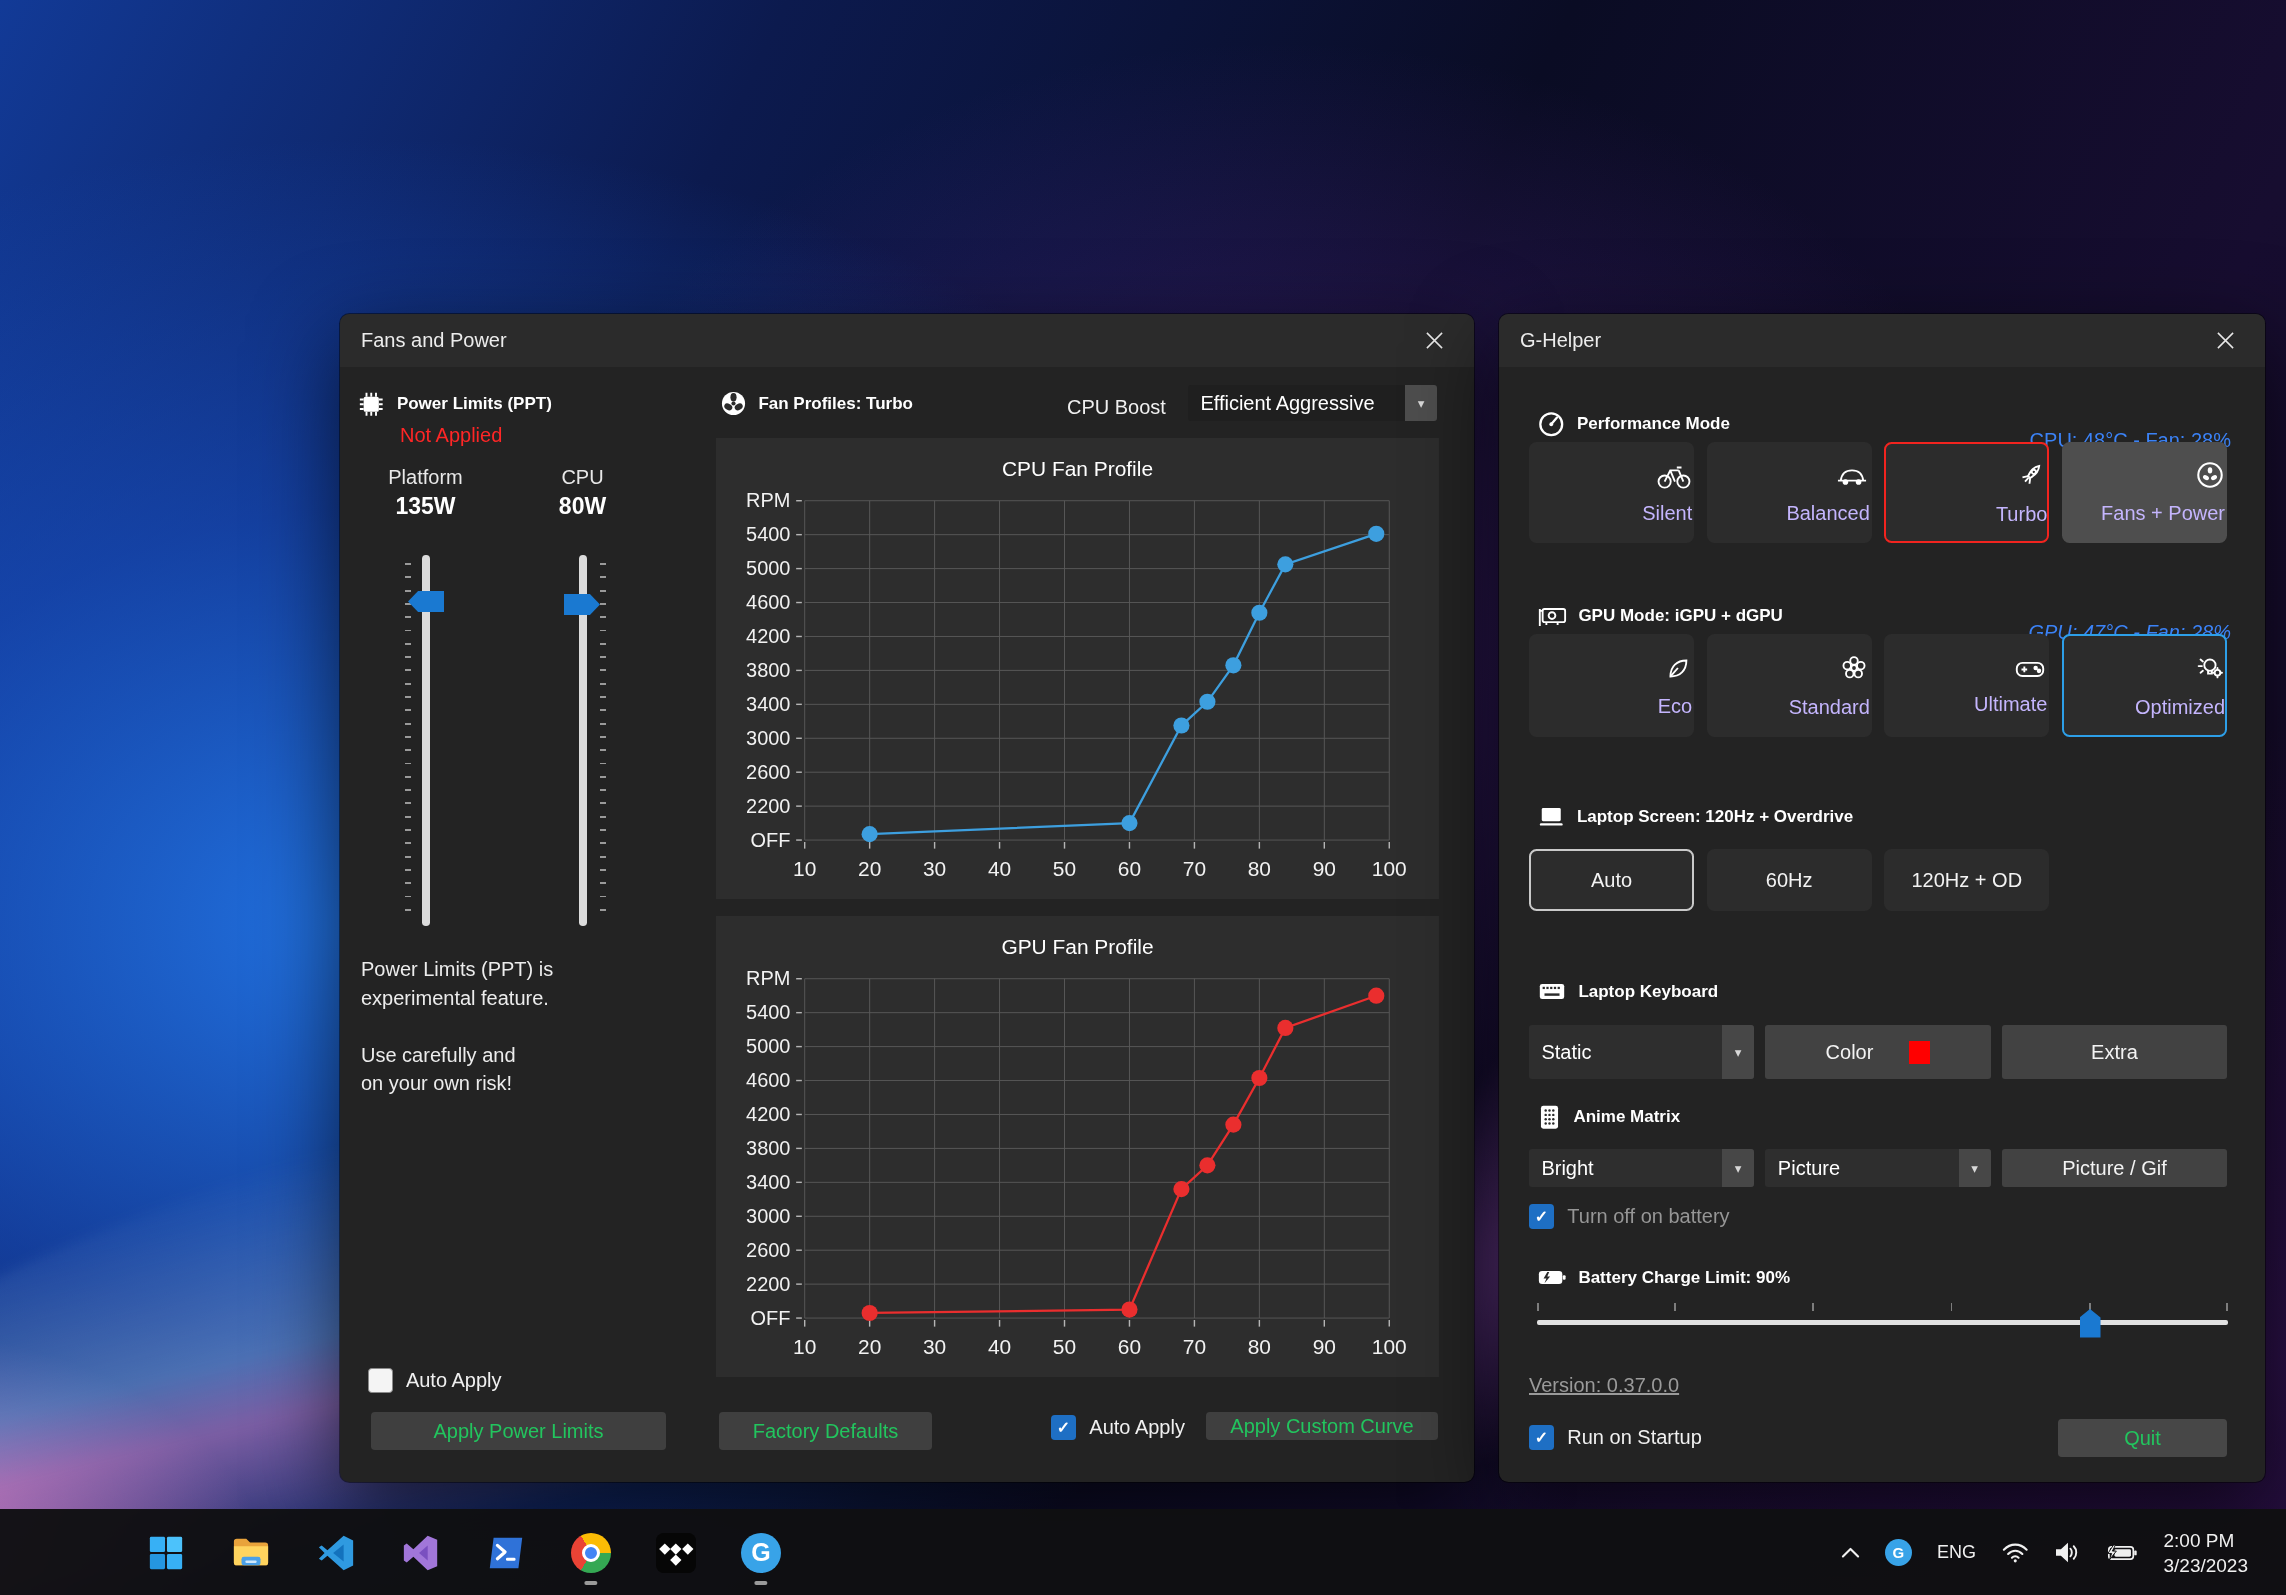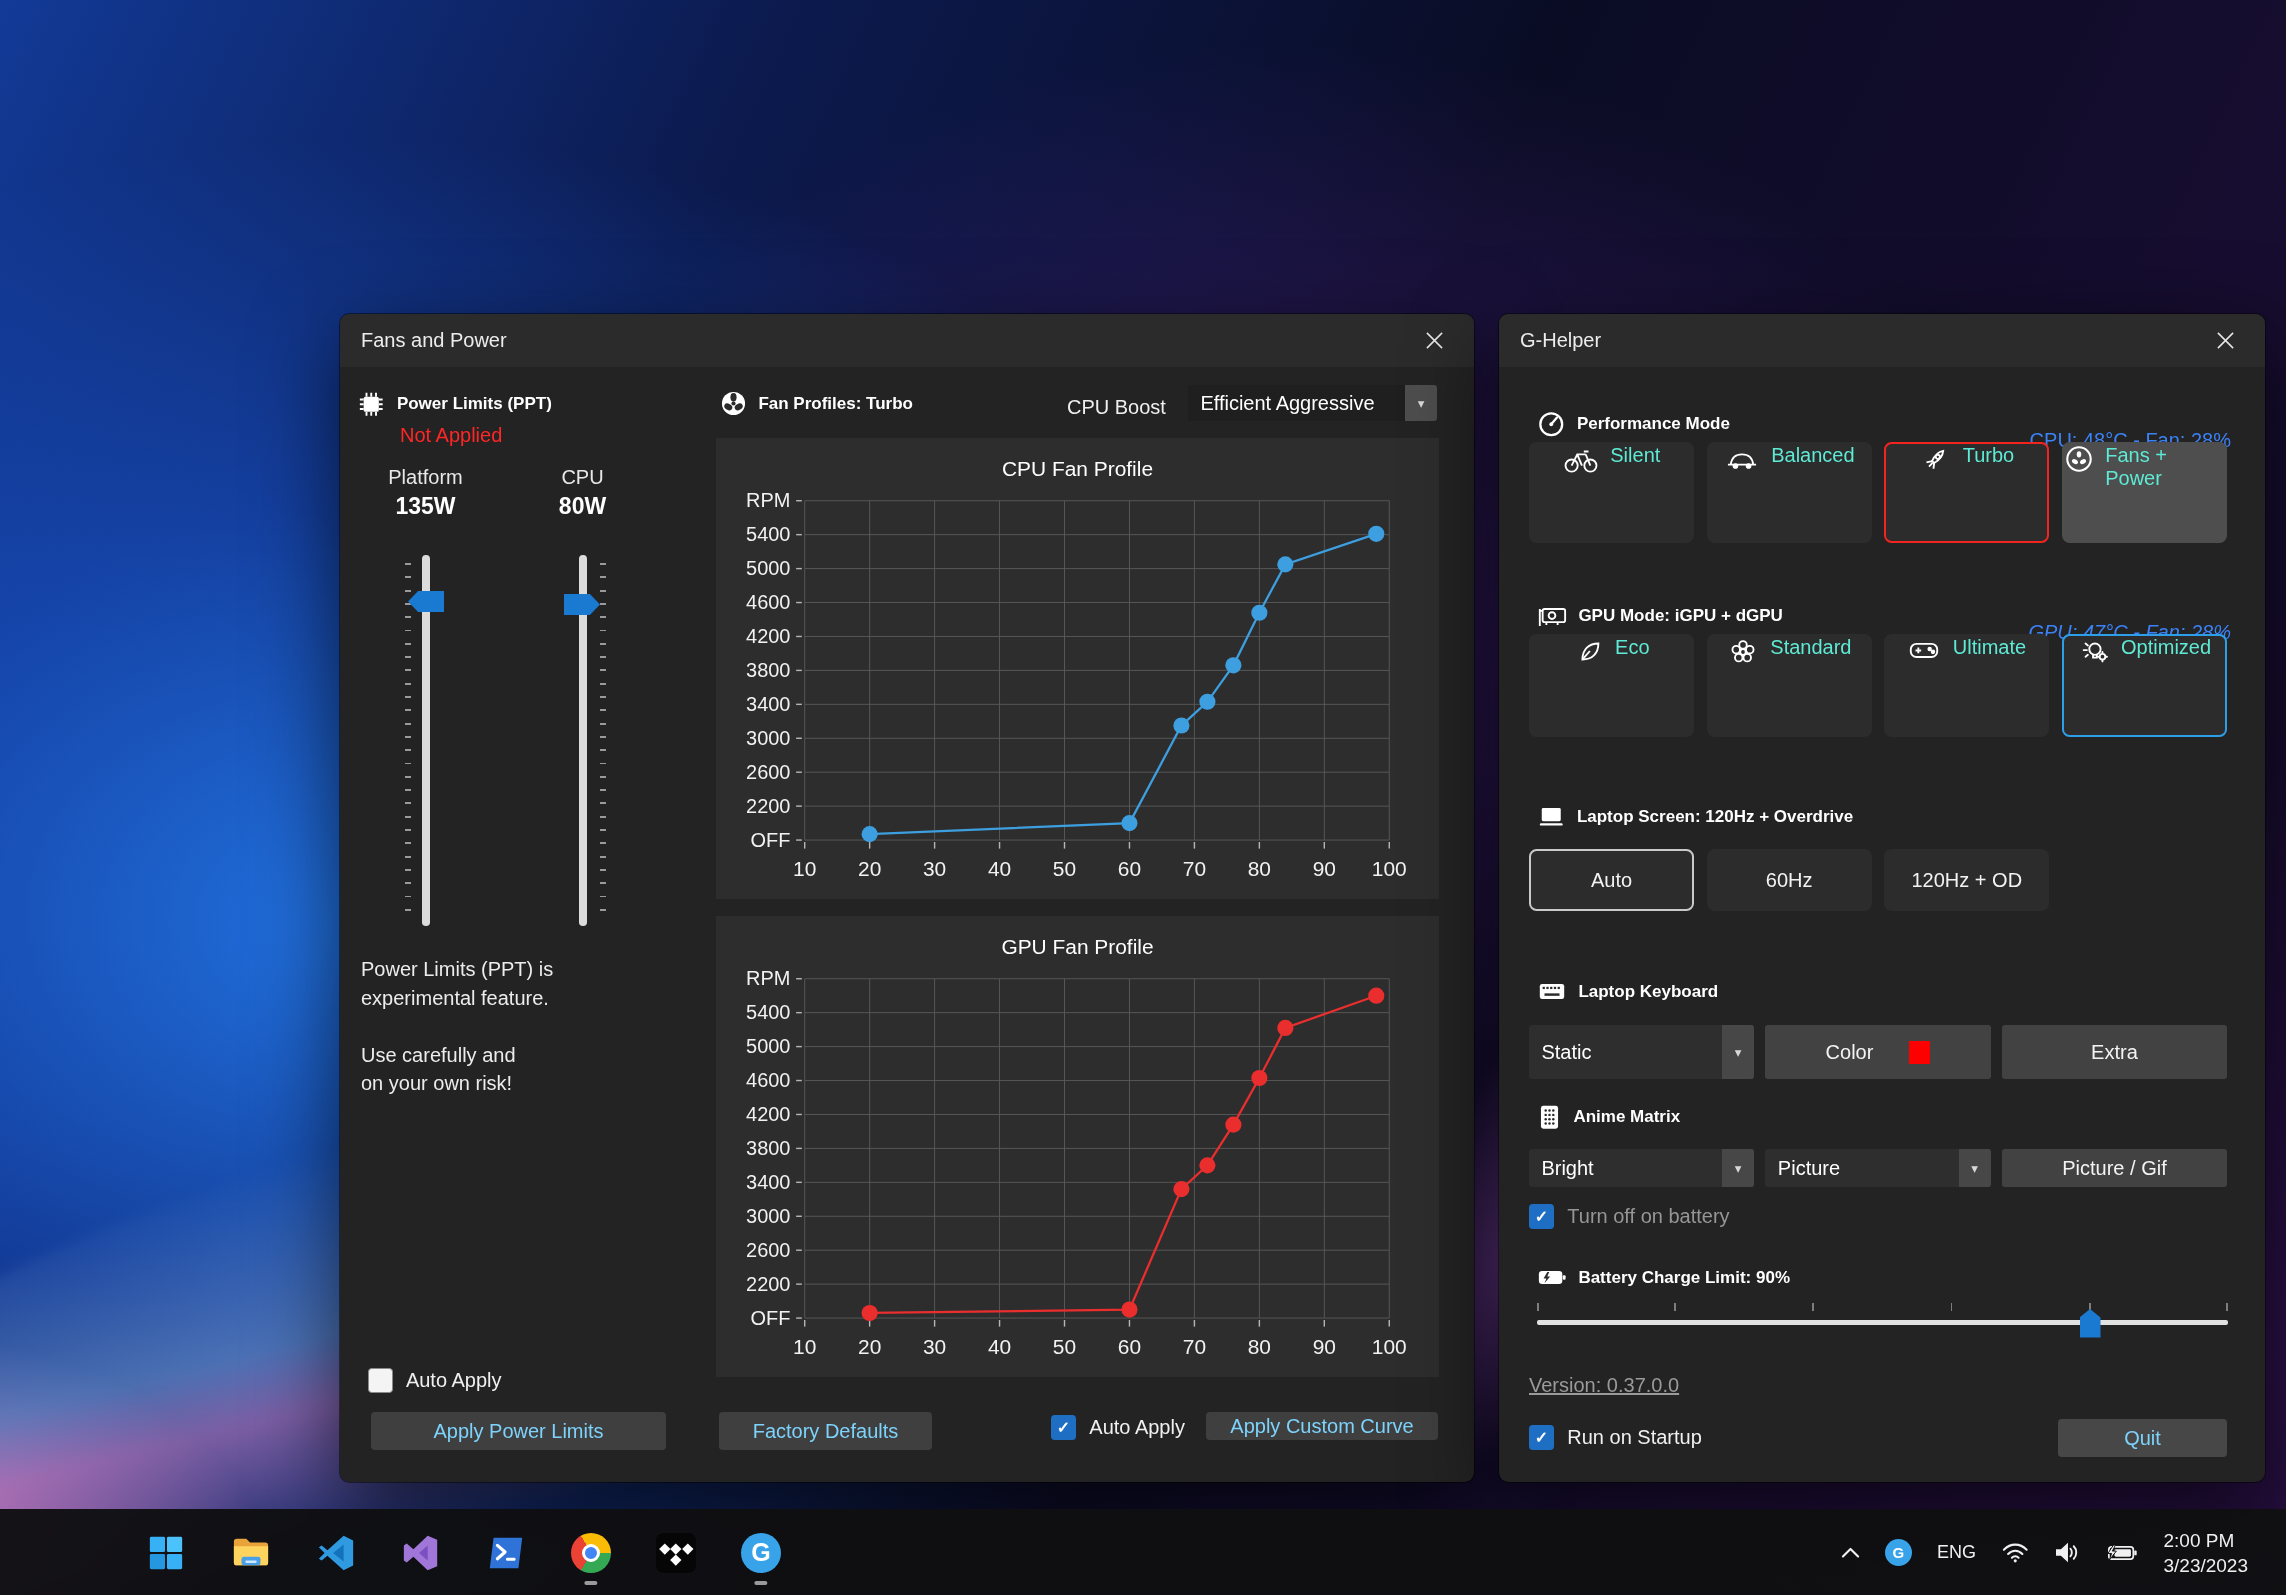--- a/index.html
+++ b/index.html
@@ -41,42 +41,42 @@
   .axis-value { font-size:23px; font-weight:bold; color:#fff; text-align:center; margin-top:3.8px; }
   .vtrack { position:absolute; width:7.6px; background:#dcdcdc; border-radius:3.8px; }
   .vticks { position:absolute; width:5.7px;
     background:repeating-linear-gradient(to bottom, #9a9a9a 0 1.9px, transparent 1.9px 13.3px); }
   .vthumb { position:absolute; width:36px; height:21px; background:#1a79d1; }
   .vthumb.left  { clip-path:polygon(0 50%, 28% 0, 100% 0, 100% 100%, 28% 100%); }
   .vthumb.right { clip-path:polygon(0 0, 72% 0, 100% 50%, 72% 100%, 0 100%); }
   .note { font-size:20px; color:#ececec; line-height:28.5px; }
 
   .btn { background:#3f3f3f; border-radius:3.8px; display:flex; align-items:center; justify-content:center;
-    font-size:20px; color:#7dd3fc; cursor:pointer; }
+    font-size:20px; color:#22c55e; cursor:pointer; }
   .cb { width:25px; height:25px; border-radius:3.8px; display:flex; align-items:center; justify-content:center; cursor:pointer; }
   .cb.off { background:#f4f4f4; border:1px solid #8a8a8a; }
   .cb.on  { background:#1e6fc4; color:#fff; font-size:16px; font-weight:bold; }
   .cbrow { display:flex; align-items:center; gap:13.3px; font-size:20px; }
 
   .dd { display:flex; align-items:stretch; background:#1f1f1f; border-radius:2.9px; overflow:hidden; cursor:pointer; }
   .dd .val { flex:1; display:flex; align-items:center; padding-left:12.4px; font-size:20px; color:#fff; }
   .dd .arrow { width:32px; background:#4d4d4d; display:flex; align-items:center; justify-content:center;
     color:#d8d8d8; font-size:13.3px; font-family:"DejaVu Sans", sans-serif; }
   .dd.light { background:#2e2e2e; }
   .dd.light .arrow { background:#474747; }
 
   .chart-panel { position:absolute; width:723px; background:#2d2d2d; }
   .chart-panel svg { display:block; font-family:"Liberation Sans", sans-serif; }
 
   
   .grow { position:absolute; left:30px; width:698px; display:grid; gap:12.4px; }
   .cols4 { grid-template-columns:repeat(4,1fr); }
   .cols3 { grid-template-columns:repeat(3,1fr); gap:11.4px; }
   .modebtn { background:#2c2c2c; border:2.9px solid transparent; border-radius:7.6px; display:flex;
-    flex-direction:row; align-items:flex-start; justify-content:center; gap:11.4px; font-size:20px; color:#5eead4; cursor:pointer; }
+    flex-direction:column; align-items:flex-end; justify-content:center; gap:11.4px; font-size:20px; color:#c4b5fd; cursor:pointer; }
   .modebtn.lighter { background:#4e4e4e; }
   .modebtn.sel-red  { border-color:#f2241f; }
   .modebtn.sel-blue { border-color:#2d9fe8; }
   .flatbtn { background:#2c2c2c; border:2.9px solid transparent; border-radius:7.6px; display:flex;
     align-items:center; justify-content:center; font-size:20px; color:#f3f3f3; cursor:pointer; }
   .flatbtn.sel-gray { border-color:#c9c9c9; }
   .gbtn { background:#424242; border-radius:2.9px; display:flex; align-items:center; justify-content:center;
     gap:36px; font-size:20px; color:#f3f3f3; cursor:pointer; }
   .swatch { width:21px; height:23px; }
   .ghdr-status { font-size:20px; color:#3b82f6;margin-top:33px; }

